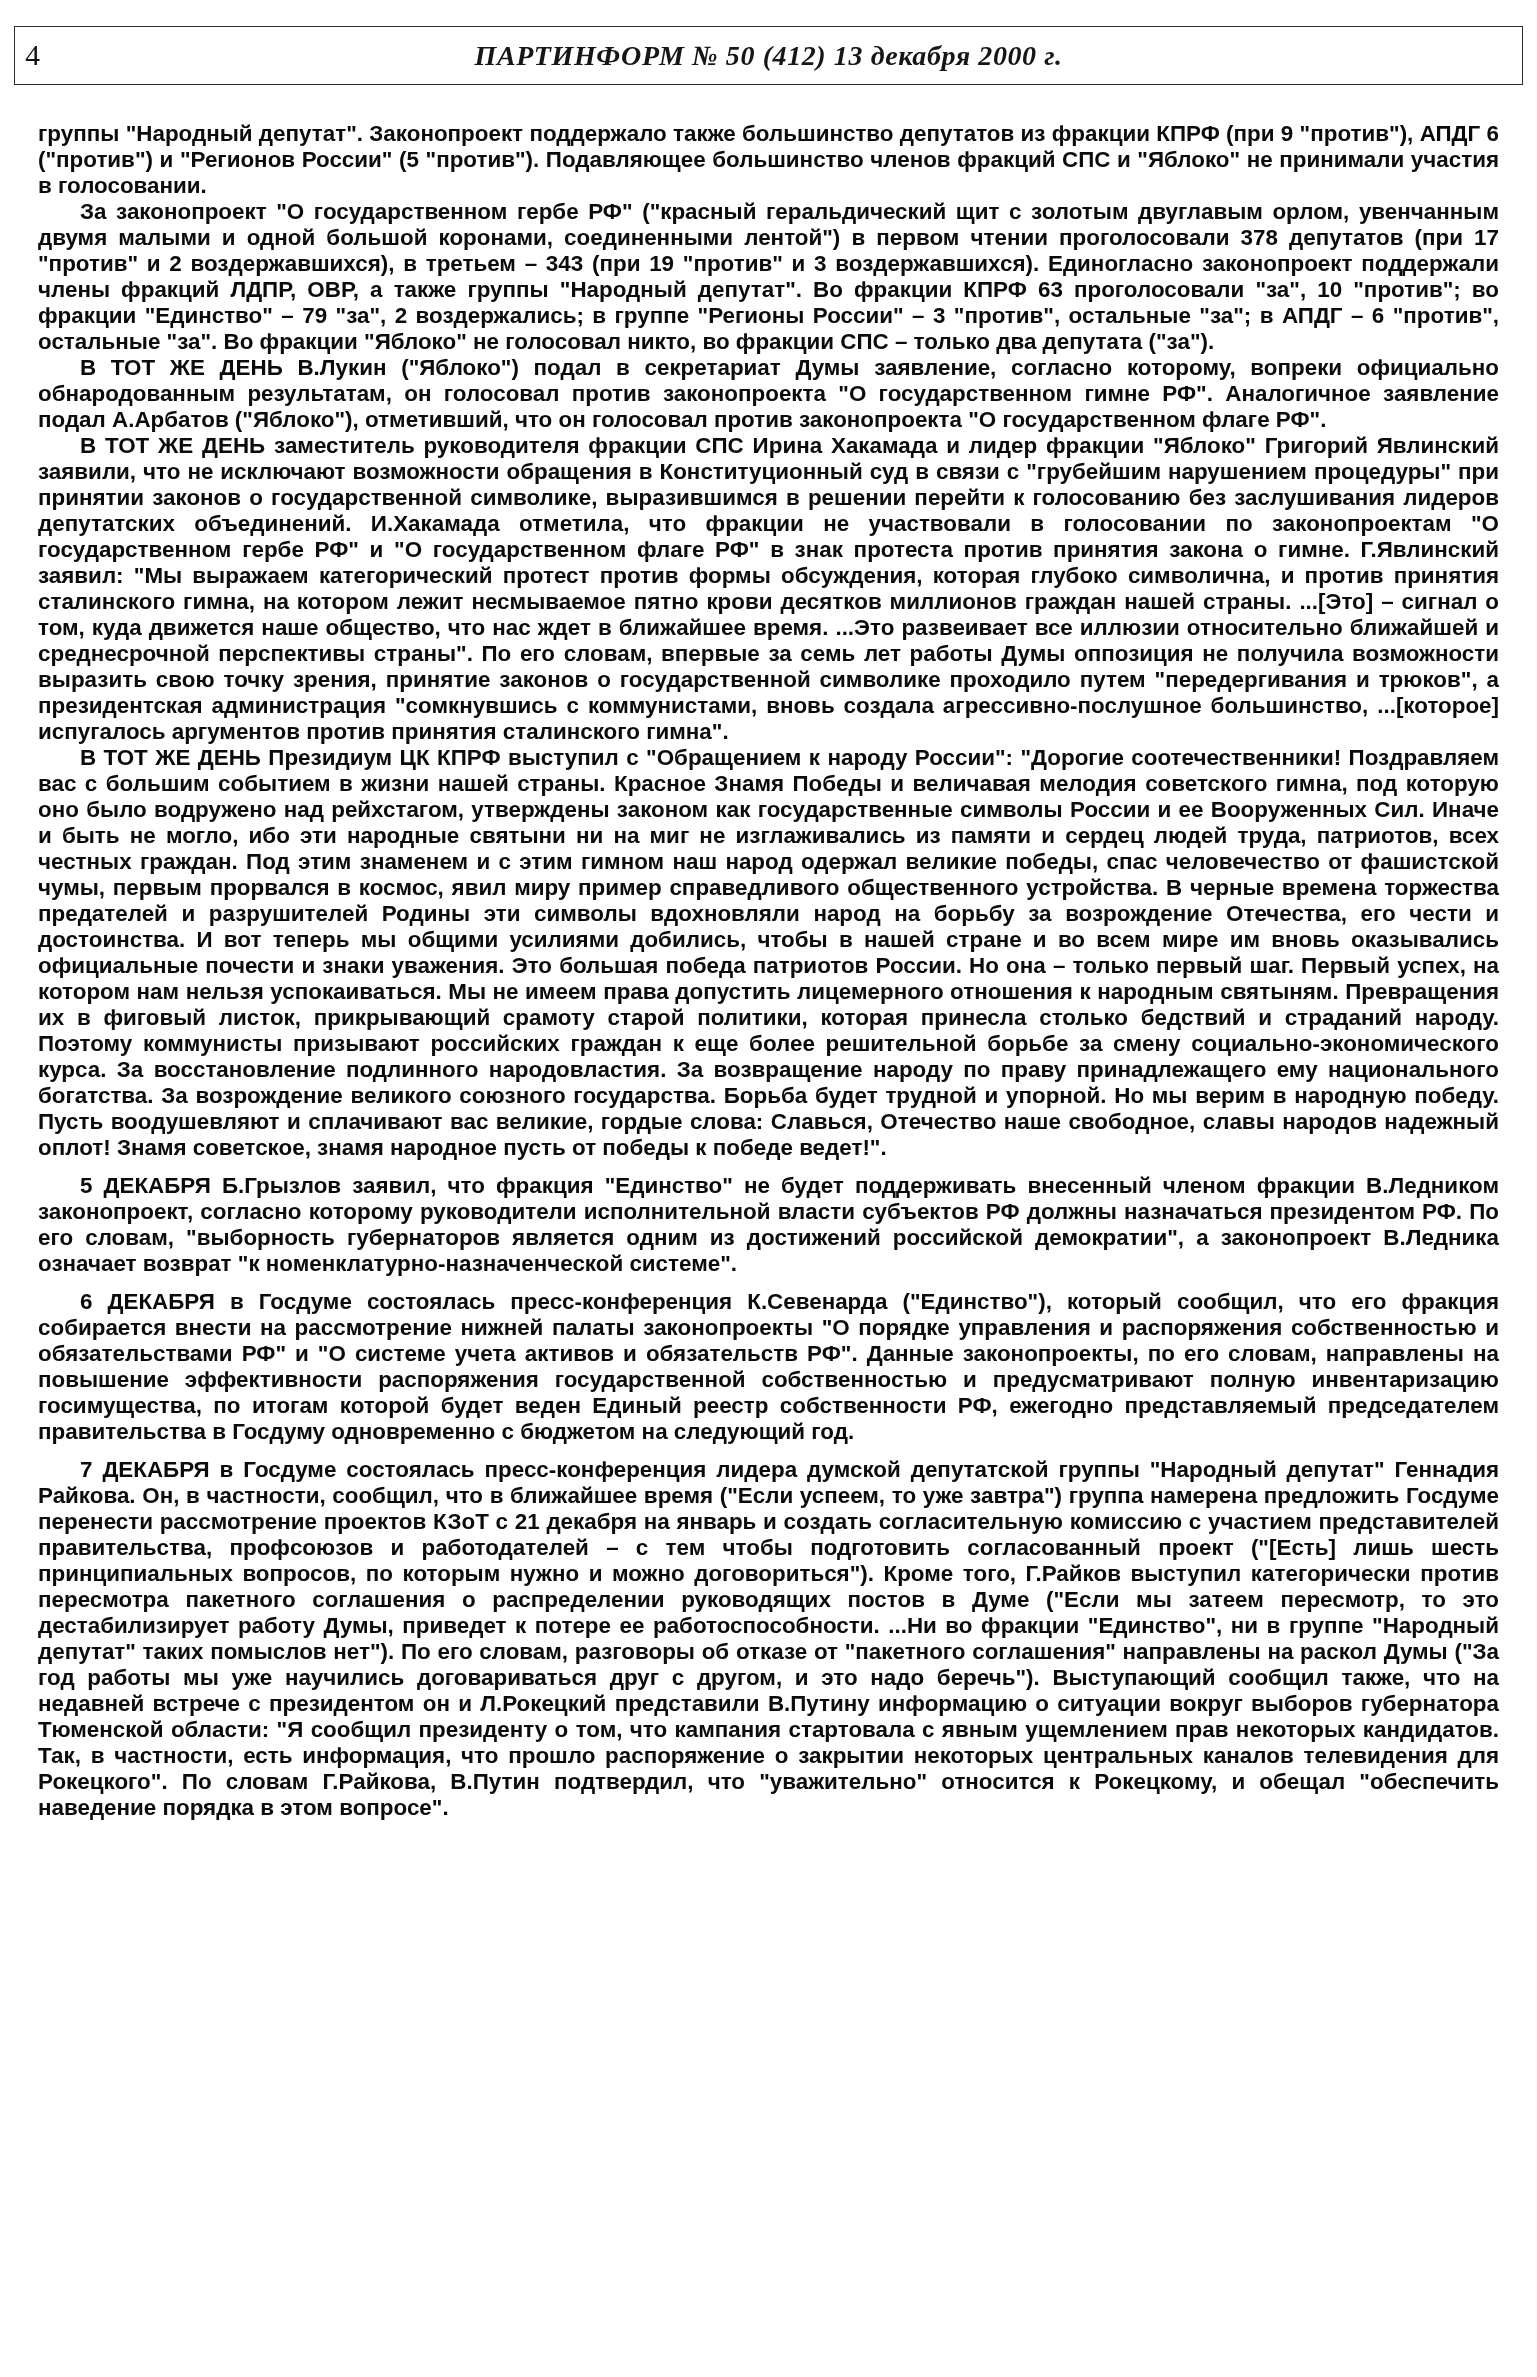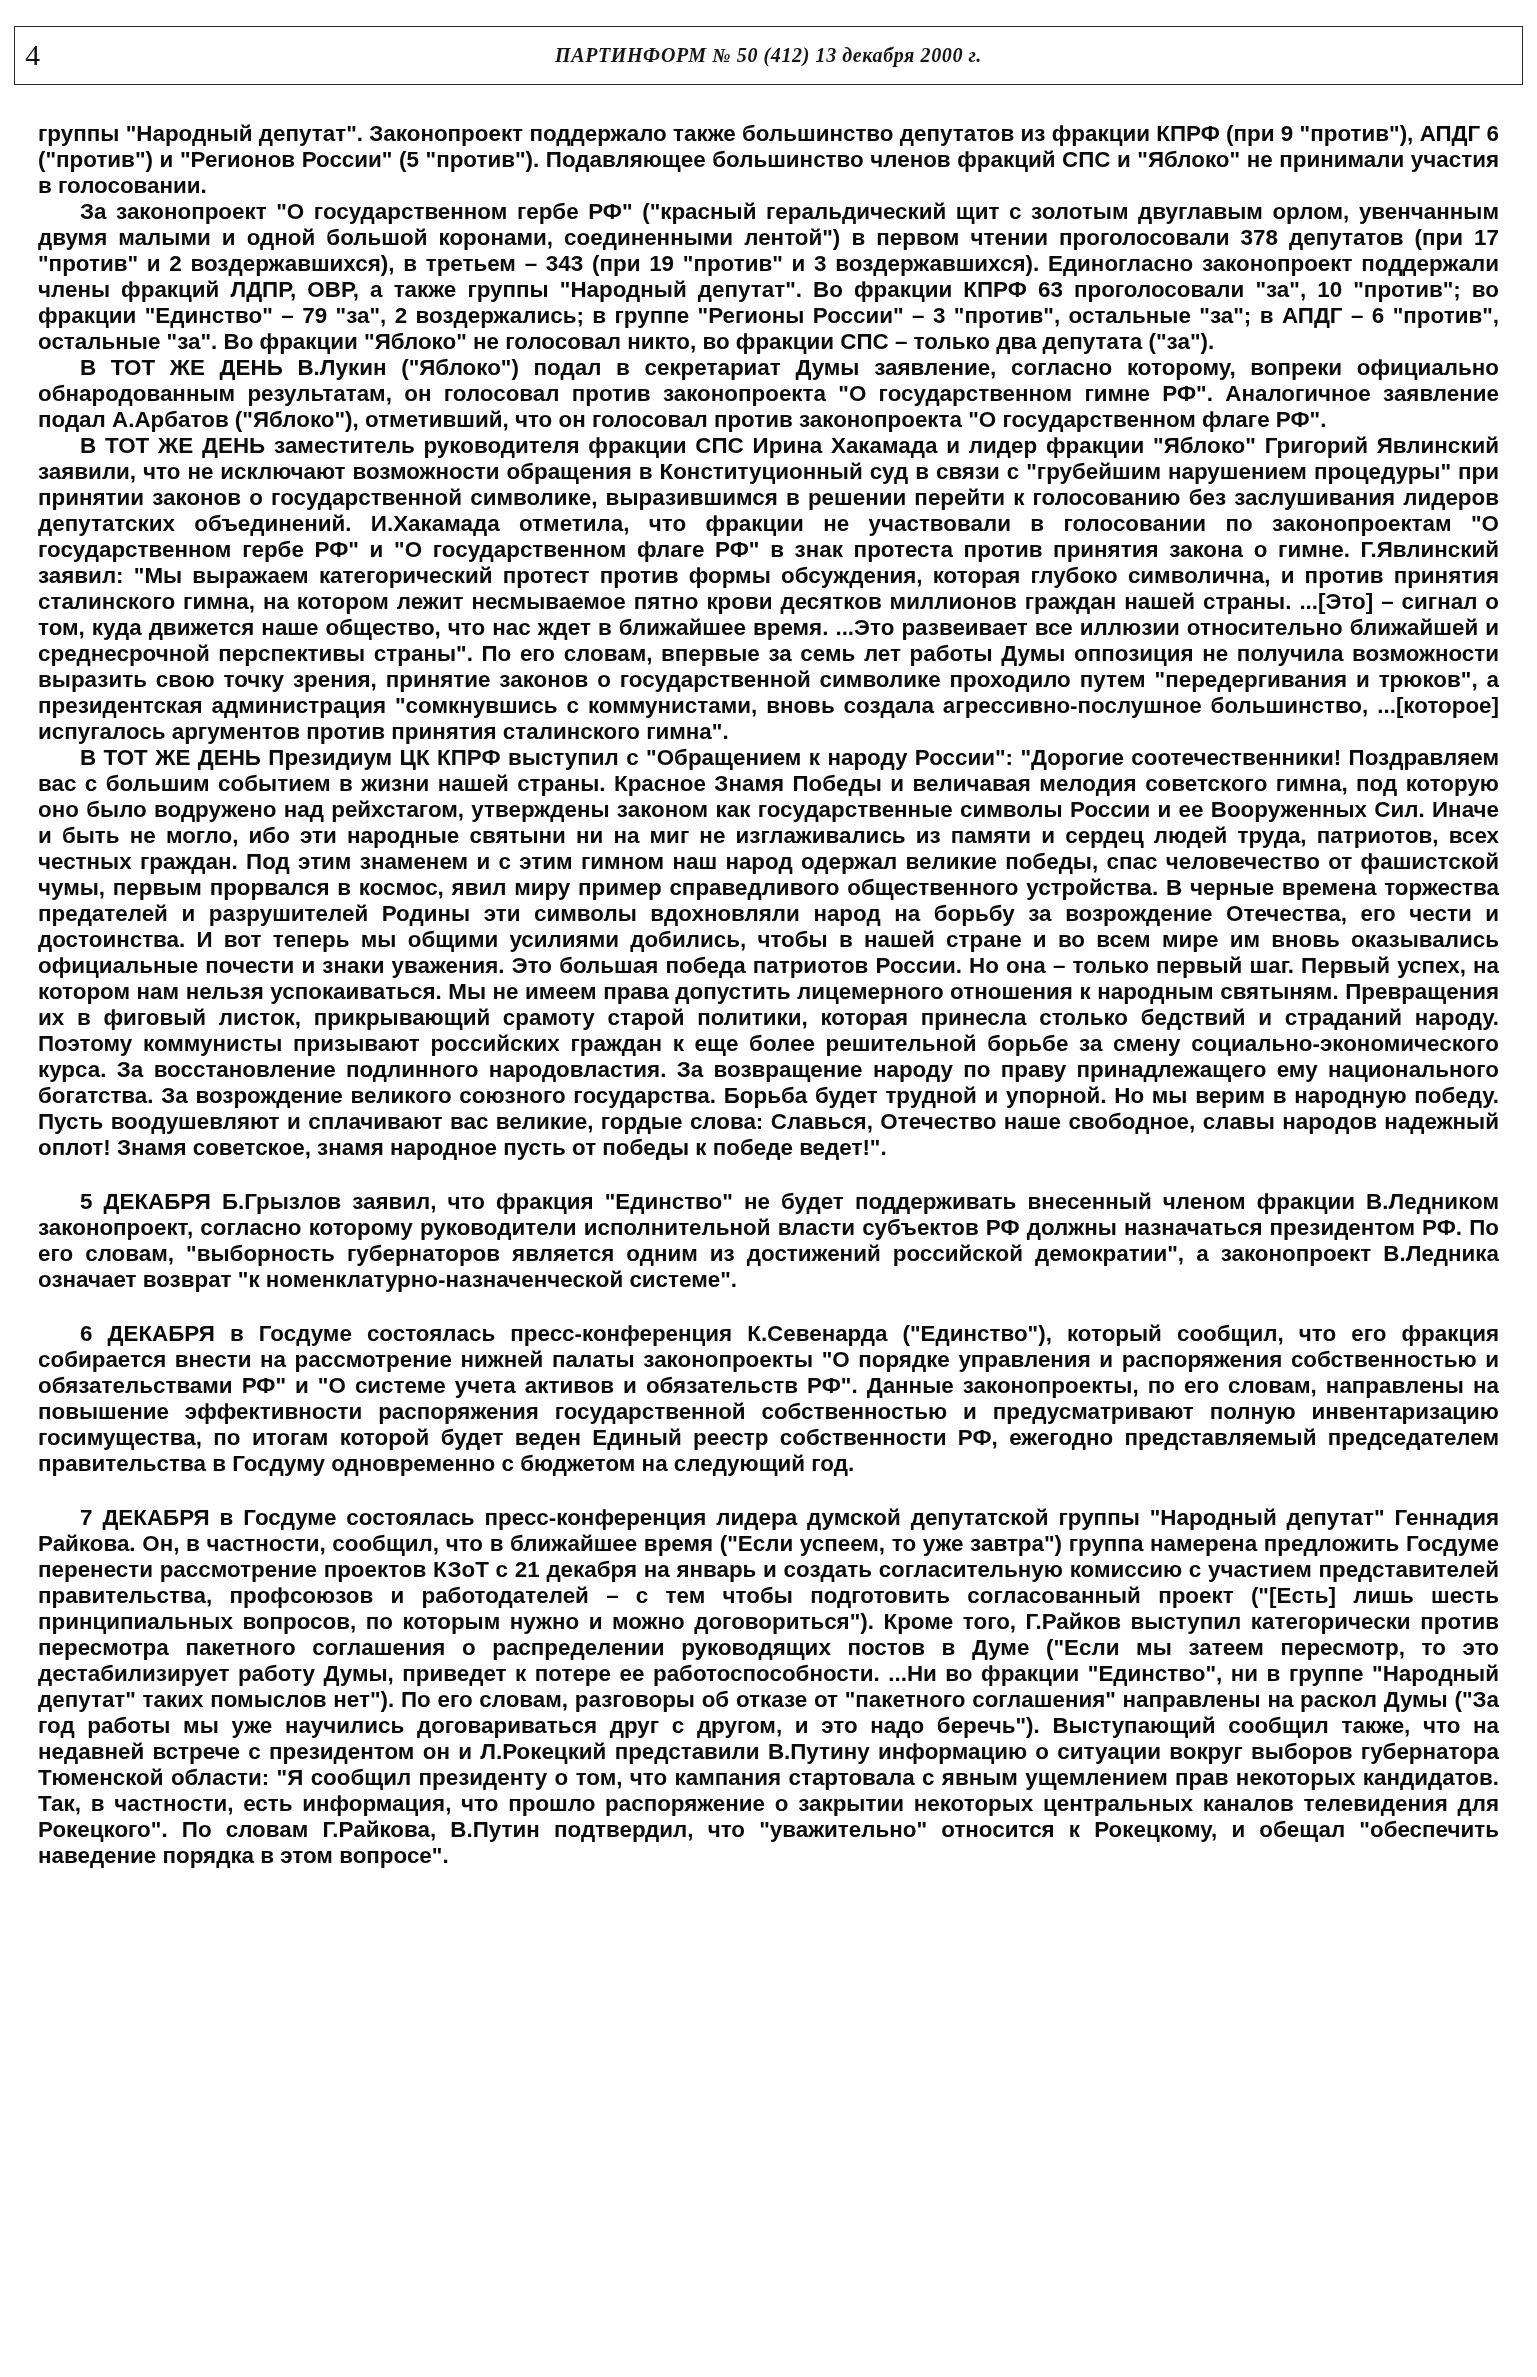--- a/index.html
+++ b/index.html
@@ -33,35 +33,35 @@
     position: relative;
     z-index: 2;
   }
   .header-title {
     position: absolute;
     left: 0;
     right: 0;
     text-align: center;
     font-style: italic;
     font-weight: bold;
-    font-size: 20px;
+    font-size: 28px;
     color: #161616;
     letter-spacing: 0.6px;
   }
   .article {
     margin: 36px 24px 0 24px;
     font-size: 22.4px;
     line-height: 26px;
     font-weight: 700;
     text-align: justify;
     color: #0b0b0b;
   }
   .article p { margin: 0; text-indent: 42px; }
   .article p.no-indent { text-indent: 0; }
-  .article p.gap { margin-top: 28px; }
+  .article p.gap { margin-top: 12px; }
 </style>
 </head>
 <body>
 
 <div class="page">
   <div class="header-box">
     <span class="page-num">4</span>
     <span class="header-title">ПАРТИНФОРМ № 50 (412) 13 декабря 2000 г.</span>
   </div>
   <div class="article">

